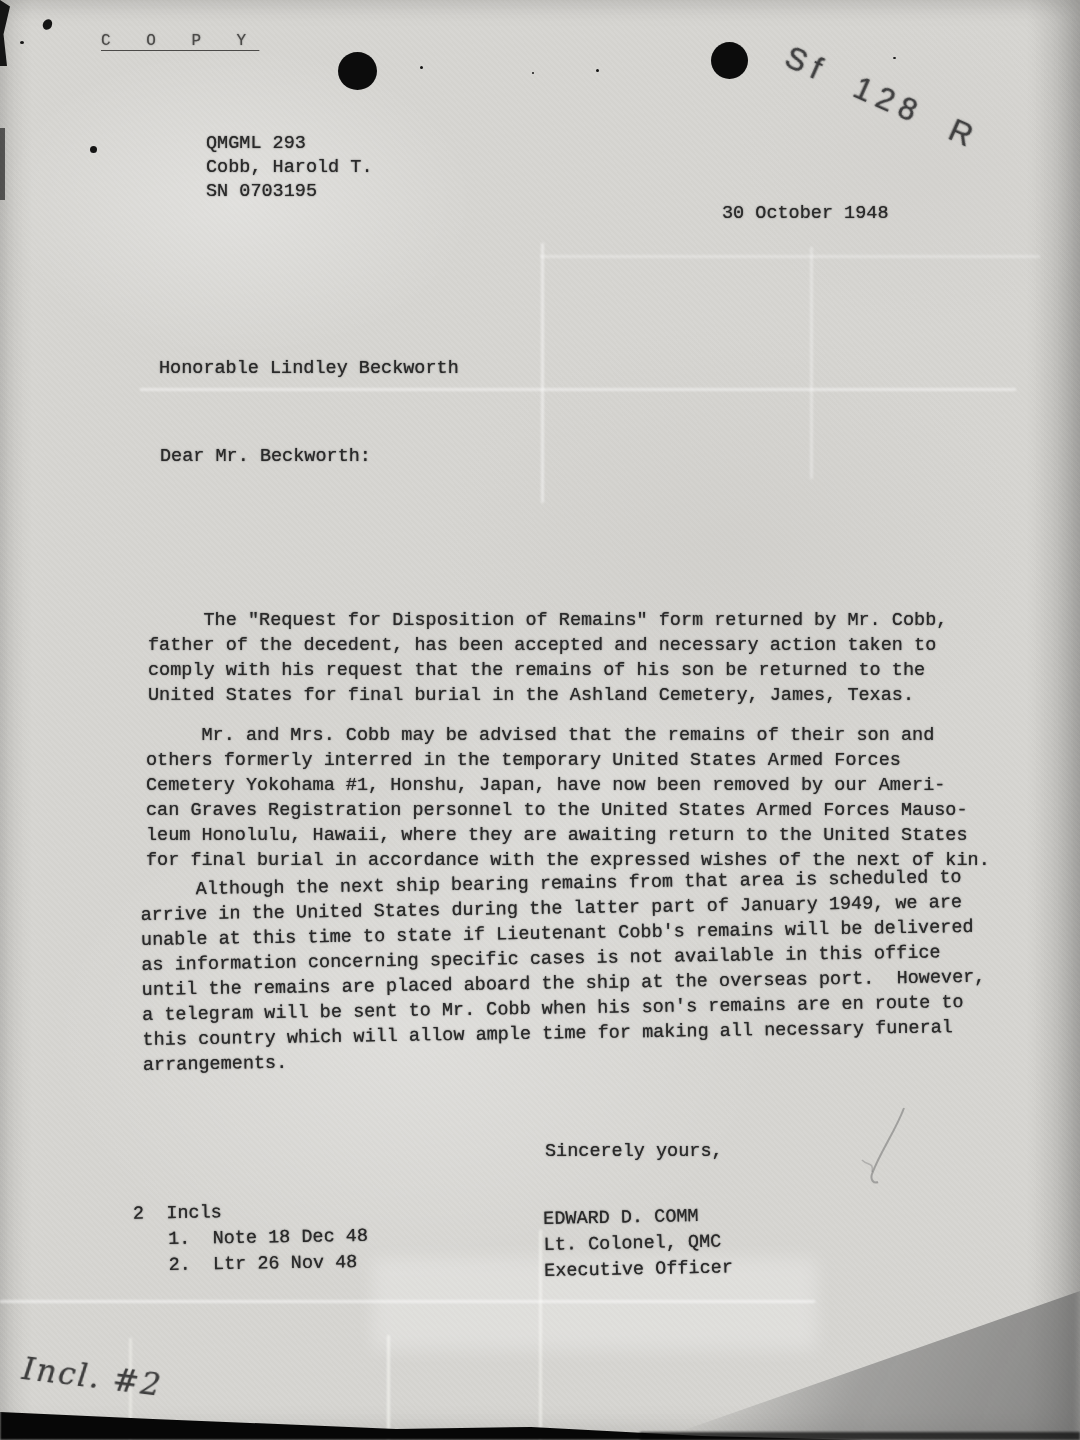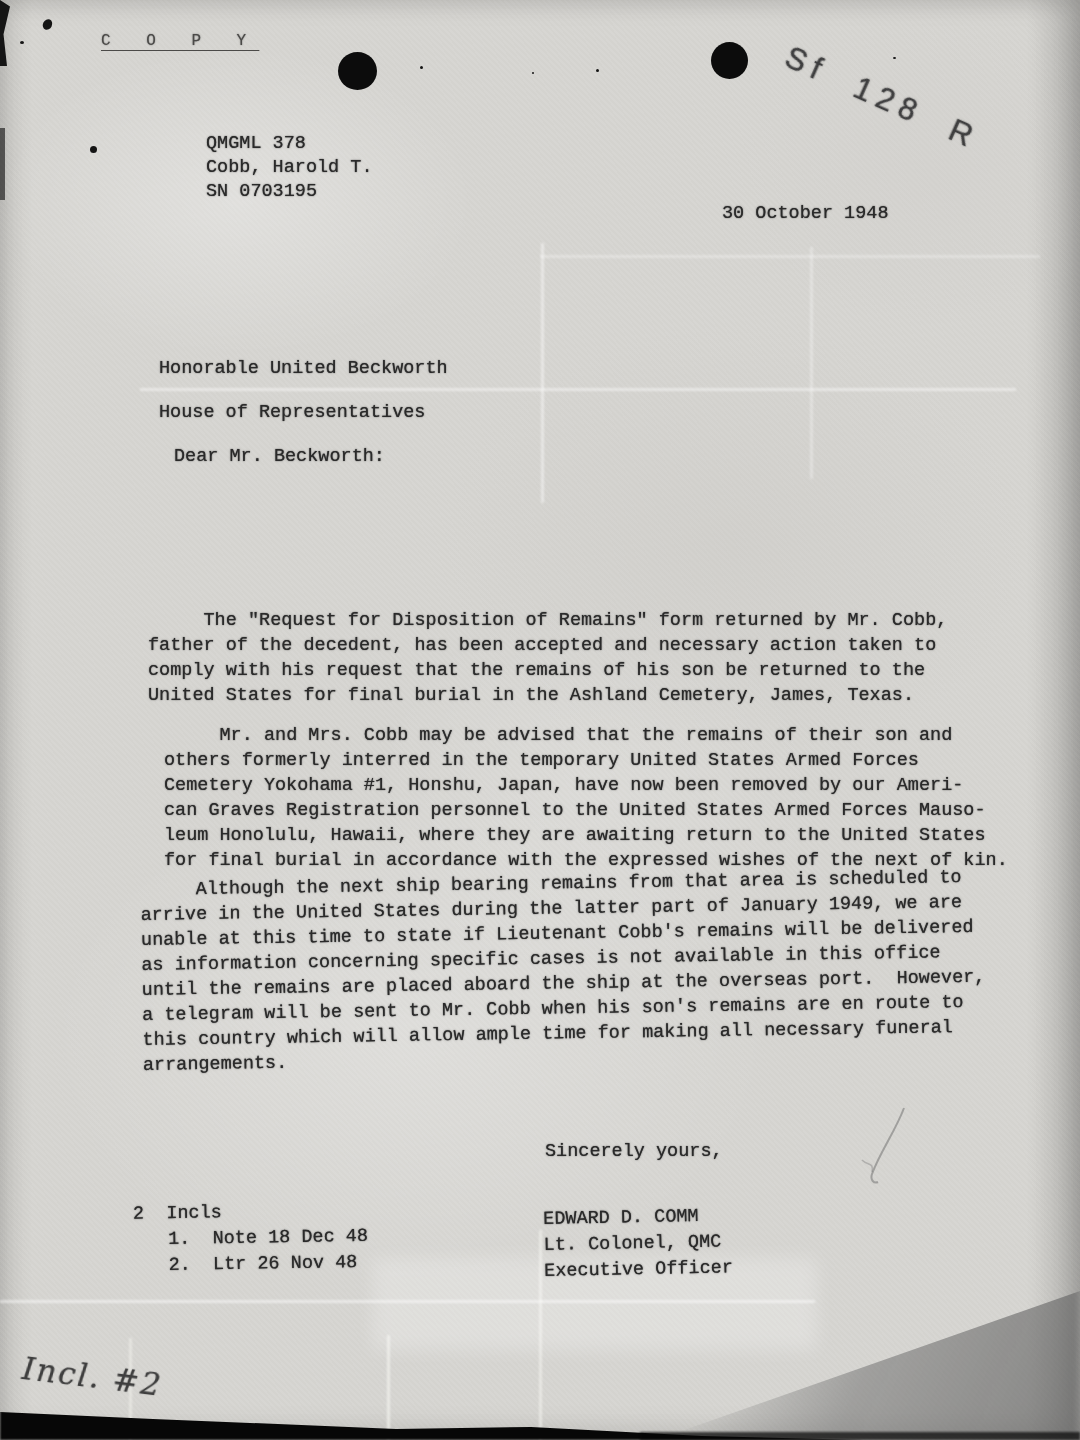--- a/index.html
+++ b/index.html
@@ -36,24 +36,24 @@
     font-size:31px;letter-spacing:7px;word-spacing:16px;
     color:rgba(62,62,64,.82);
     transform:rotate(24deg);transform-origin:left top;
     filter:blur(.5px);
     font-family:"Liberation Sans", sans-serif;
   }
   .ref{left:206px;top:132px;line-height:24px;}
   .date{left:722px;top:201px;}
   .rname{left:159px;top:356px;}
   .rorg{left:159px;top:400px;}
-  .salut{left:174px;top:444px;}
+  .salut{left:160px;top:444px;}
   .p1{left:150px;top:496px;width:890px;}
   .p2{left:148px;top:608px;width:900px;}
-  .p3{left:164px;top:723px;width:910px;font-family:Liberation Mono, monospace;}
+  .p3{left:146px;top:723px;width:910px;font-family:Liberation Mono, monospace;}
   .p4{left:140px;top:878px;width:920px;transform:rotate(-.9deg);transform-origin:left top;}
   .closing{left:545px;top:1095px;margin-top:44px;}
   .sig{left:543px;top:1207px;line-height:26px;transform:rotate(-1.1deg);transform-origin:left top;}
   .encl-h{left:133px;top:1201px;transform:rotate(-.9deg);}
   .encl-i{left:168px;top:1227px;line-height:26px;transform:rotate(-.9deg);transform-origin:left top;}
   .handnote{
     left:24px;top:1356px;
     font-family:"DejaVu Serif", serif;font-style:italic;
     font-size:31px;color:#3e3e3e;
     transform:rotate(7deg);transform-origin:left top;
@@ -108,27 +108,26 @@
   <div class="fold" style="left:0;top:1300px;width:815px;height:3px;background:rgba(255,255,255,.5);"></div>
   <div class="fold" style="left:387px;top:1335px;width:3px;height:105px;background:rgba(240,240,235,.8);"></div>
   <div class="fold" style="left:129px;top:1338px;width:3px;height:102px;background:rgba(240,240,235,.6);"></div>
   <div class="light-patch"></div>
 
   <div class="hole hole-l"></div>
   <div class="hole hole-r"></div>
 
   <div class="typed copy">C O P Y</div>
   <div class="typed stamp">Sf 128 R</div>
-  <div class="typed ref">QMGML 378
+  <div class="typed ref">QMGML 293
 Cobb, Harold T.
 SN 0703195</div>
   <div class="typed date">30 October 1948</div>
 
-  <div class="typed rname">Honorable United Beckworth</div>
-  <div class="typed rorg">House of Representatives</div>
+  <div class="typed rname">Honorable Lindley Beckworth</div>
   <div class="typed salut">Dear Mr. Beckworth:</div>
 
   <div class="typed p2">     The "Request for Disposition of Remains" form returned by Mr. Cobb,
 father of the decedent, has been accepted and necessary action taken to
 comply with his request that the remains of his son be returned to the
 United States for final burial in the Ashland Cemetery, James, Texas.</div>
   <div class="typed p3">     Mr. and Mrs. Cobb may be advised that the remains of their son and
 others formerly interred in the temporary United States Armed Forces
 Cemetery Yokohama #1, Honshu, Japan, have now been removed by our Ameri-
 can Graves Registration personnel to the United States Armed Forces Mauso-

